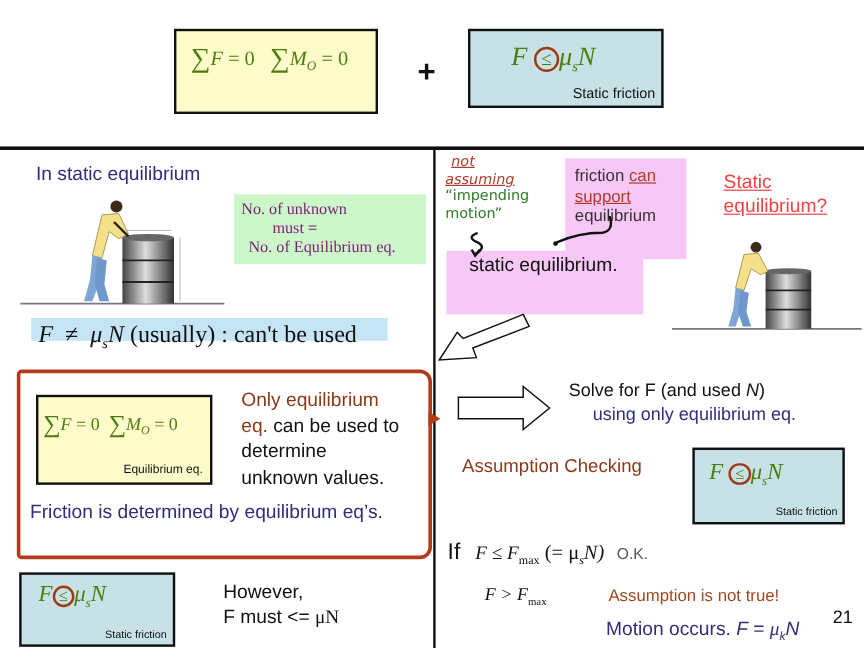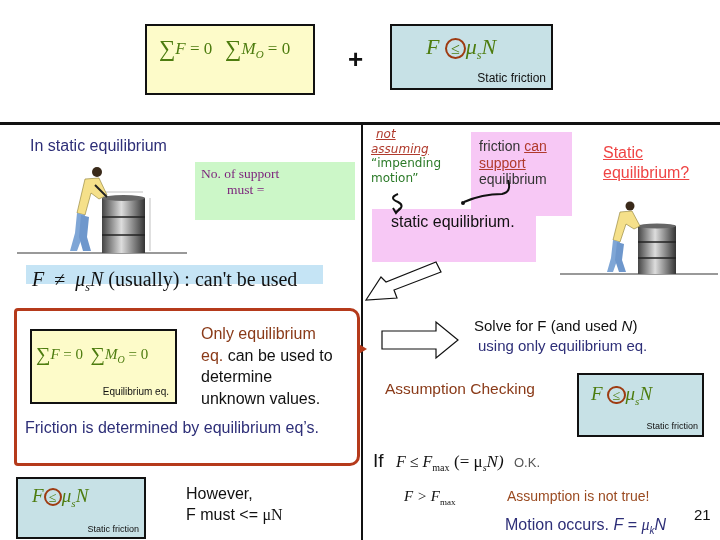--- a/index.html
+++ b/index.html
@@ -68,22 +68,23 @@
 
     <circle cx="82" cy="7" r="5" fill="#3a2a1a"></circle>
     <path d="M70 14 L84 13 L92 30 L84 34 L76 28 L70 50 L62 48 Z" fill="#f5e08a" stroke="#8a7a30" stroke-width="0.6"></path>
     <path d="M62 48 L70 50 L68 70 L62 86 L55 86 L60 68 Z" fill="#7fa6d6"></path>
     <path d="M66 50 L74 52 L72 72 L76 86 L68 86 L64 72 Z" fill="#6e97cc"></path>
     <line x1="80" y1="20" x2="92" y2="32" stroke="#222" stroke-width="2"></line>
   </svg>
 </div>
 
 <div class="abs box-green serif" style="left:195px;top:162px;width:160px;height:58px;color:#7a1e7a;font-size:13.5px;line-height:16px;padding-top:4px;">
-  <div style="padding-left:6px;">No. of   support</div>
+  <div style="padding-left:6px;">No. of   unknown</div>
   <div style="padding-left:32px;">must =</div>
+  <div style="padding-left:12px;">No. of Equilibrium eq.</div>
 </div>
 
 <div class="abs box-lightblue serif" style="left:26px;top:265px;width:297px;height:19px;font-size:20px;padding:3px 6px;white-space:nowrap;color:#111;">
   <span class="mi">F</span>&nbsp;&nbsp;<span>≠</span>&nbsp;&nbsp;<span class="mi">μ</span><sub class="mi" style="font-size:12px">s</sub><span class="mi">N</span>
   <span>(usually) :  can't be used</span>
 </div>
 
 <div class="abs" style="left:14px;top:308px;width:346px;height:158px;border:3px solid #b53a1b;border-radius:4px 10px 10px 4px;"></div>
 <div class="abs" style="left:357px;top:343px;width:0;height:0;border-top:6px solid transparent;border-bottom:6px solid transparent;border-left:10px solid #b53a1b;"></div>
 
@@ -167,21 +168,21 @@
 
 <svg class="abs" width="80" height="50" style="left:364px;top:260px;" viewBox="0 0 80 50">
   <path d="M72 2 L77 12 L30 30 L33 38 L2 40 L17 17 L22 22 Z" fill="#fff" stroke="#111" stroke-width="1.2"></path>
 </svg>
 <svg class="abs" width="80" height="40" style="left:380px;top:320px;" viewBox="0 0 80 40">
   <path d="M2 11 L56 11 L56 2 L78 20 L56 38 L56 29 L2 29 Z" fill="#fff" stroke="#111" stroke-width="1.2"></path>
 </svg>
 
 <div class="abs" style="left:474px;top:316px;font-size:15px;line-height:20px;color:#111;white-space:nowrap;">
   <div><span>Solve for F  (and used </span><span style="font-style:italic">N</span><span>)</span></div>
-  <div class="dark-blue" style="padding-left:4px;">using only equilibrium eq.</div>
+  <div class="dark-blue" style="padding-left:4px;margin-left:16px;">using only equilibrium eq.</div>
 </div>
 
 <div class="abs brown" style="left:385px;top:380px;font-size:15.5px;">Assumption Checking</div>
 
 <div class="abs box-blue" style="left:577px;top:373px;width:127px;height:64px;">
   <div class="eq abs" style="left:12px;top:8px;font-size:19px;">
     <span class="mi">F</span>
     <span class="circ" style="font-size:14px;">≤</span><span class="mi">μ</span><sub class="mi" style="font-size:11px">s</sub><span class="mi">N</span>
   </div>
   <div class="abs caption" style="right:4px;bottom:4px;font-size:9px;">Static friction</div>

